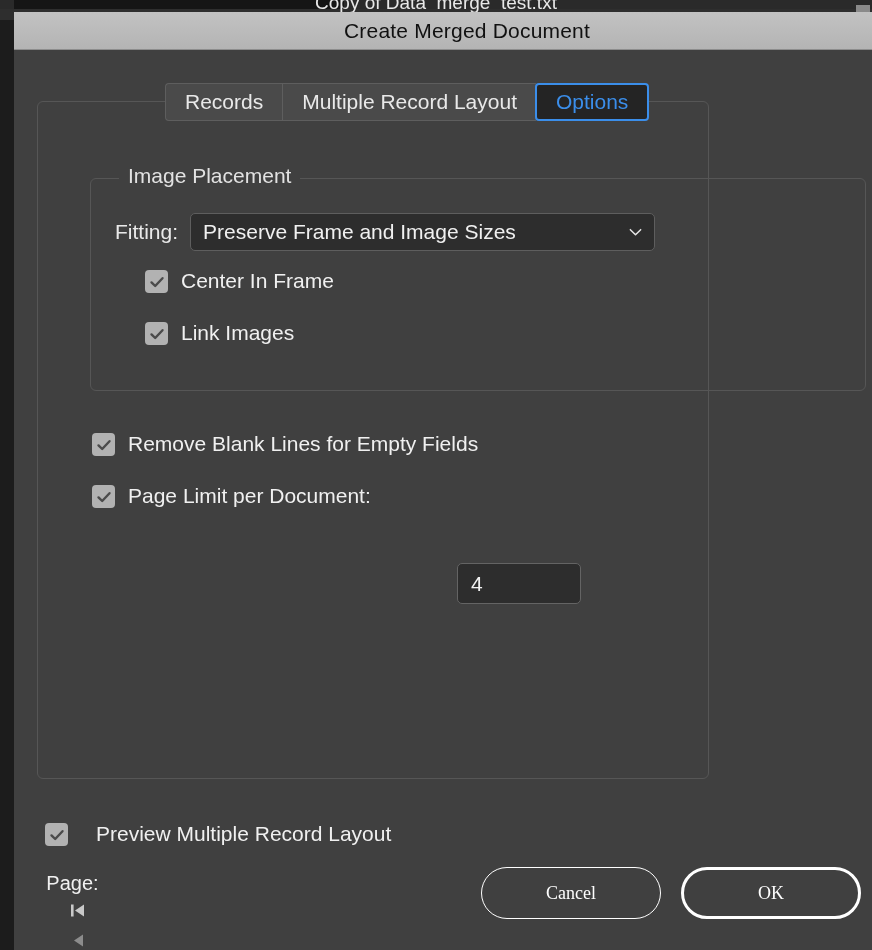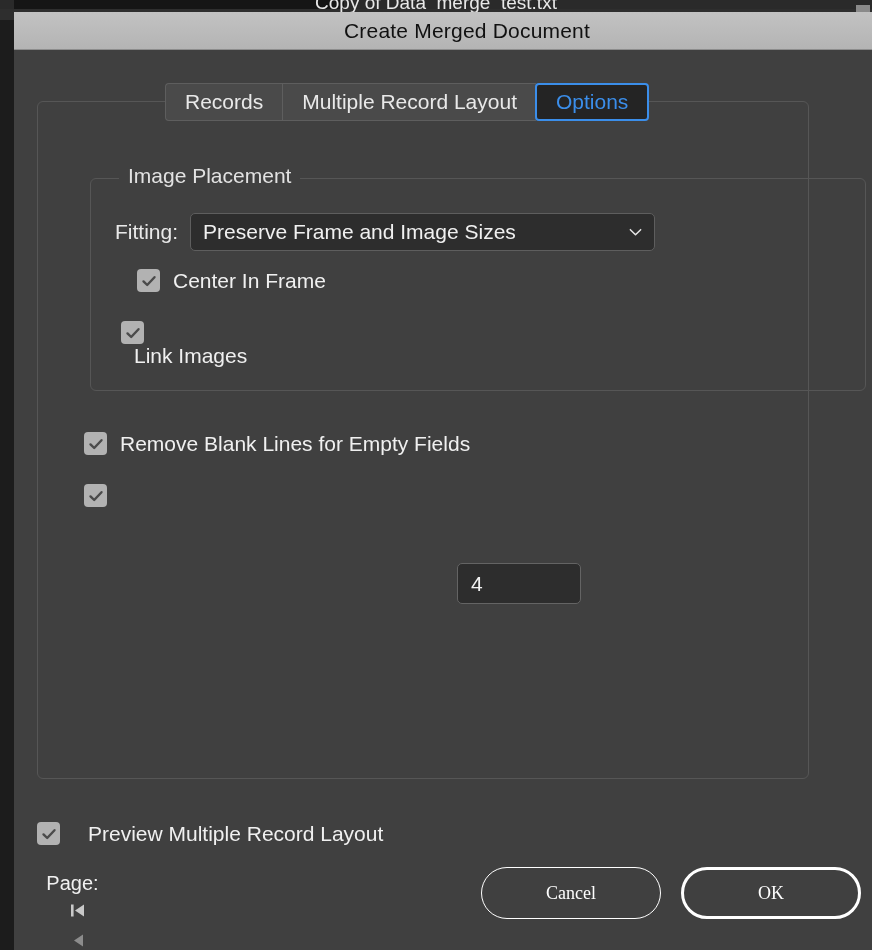--- a/index.html
+++ b/index.html
@@ -76,21 +76,21 @@
     border: 2px solid #3b8eea;
     border-radius: 4px;
     color: #3b8eea;
     margin-left: -1px;
     z-index: 2;
   }
 
   
   #panel {
     position: absolute; left: 23px; top: 89px;
-    width: 772px; height: 678px;
+    width: 672px; height: 678px;
     border: 1px solid #565656;
     border-radius: 6px;
   }
 
   
   #group {
     position: absolute; left: 52px; top: 76px;
     width: 776px; height: 213px;
     border: 1px solid #565656;
     border-radius: 6px;
@@ -118,21 +118,21 @@
     font-size: 21px; color: #f0f0f0;
     white-space: nowrap;
   }
   #fitting-chevron {
     position: absolute; right: 11px; top: 50%;
     transform: translateY(-50%);
     width: 15px; height: 15px;
   }
 
   
-  .cb-wrap { display: flex; align-items: flex-start; }
+  .cb-wrap { display: flex; align-items: flex-end; margin-left: 8px; }
   .cb {
     width: 23px; height: 23px;
     background: #b2b2b2;
     border-radius: 4px;
     display: flex; align-items: center; justify-content: center;
     flex: none;
   }
   .cb svg { width: 16px; height: 16px; display: block; }
   .cb-label { margin-left: 13px; font-size: 21px; color: #f0f0f0; white-space: nowrap; }
 
@@ -227,21 +227,21 @@
 
       <div class="row cb-wrap" style="left:46px; top:90px;">
         <span class="cb">
           <svg viewBox="0 0 16 16">
             <path d="M2.5 8.4 L6.2 12 L13.5 4.2" fill="none" stroke="#4b4b4b" stroke-width="2.4" stroke-linecap="round" stroke-linejoin="round"></path>
           </svg>
         </span>
         <span class="cb-label">Center In Frame</span>
       </div>
 
-      <div class="row cb-wrap" style="left:30px; top:142px;flex-direction:column;">
+      <div class="row cb-wrap" style="left:46px; top:142px;">
         <span class="cb">
           <svg viewBox="0 0 16 16">
             <path d="M2.5 8.4 L6.2 12 L13.5 4.2" fill="none" stroke="#4b4b4b" stroke-width="2.4" stroke-linecap="round" stroke-linejoin="round"></path>
           </svg>
         </span>
         <span class="cb-label">Link Images</span>
       </div>
     </div>
 
     <div class="row cb-wrap" style="left:46px; top:330px;">
@@ -252,20 +252,21 @@
       </span>
       <span class="cb-label">Remove Blank Lines for Empty Fields</span>
     </div>
 
     <div class="row cb-wrap" style="left:46px; top:382px;">
       <span class="cb">
         <svg viewBox="0 0 16 16">
           <path d="M2.5 8.4 L6.2 12 L13.5 4.2" fill="none" stroke="#4b4b4b" stroke-width="2.4" stroke-linecap="round" stroke-linejoin="round"></path>
         </svg>
       </span>
+      <span class="cb-label">Page Limit per Document:</span>
     </div>
 
     <div id="page-limit-input">
       <span>4</span>
     </div>
   </div>
 
   <div id="preview-row" class="cb-wrap">
     <span class="cb">
       <svg viewBox="0 0 16 16">

